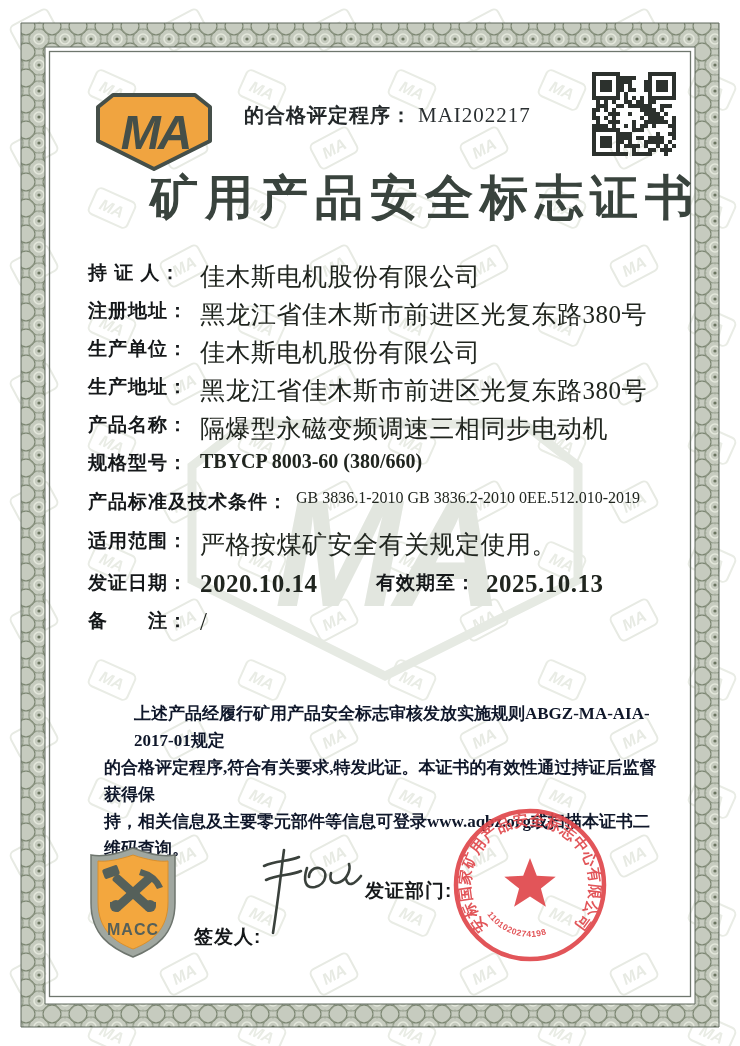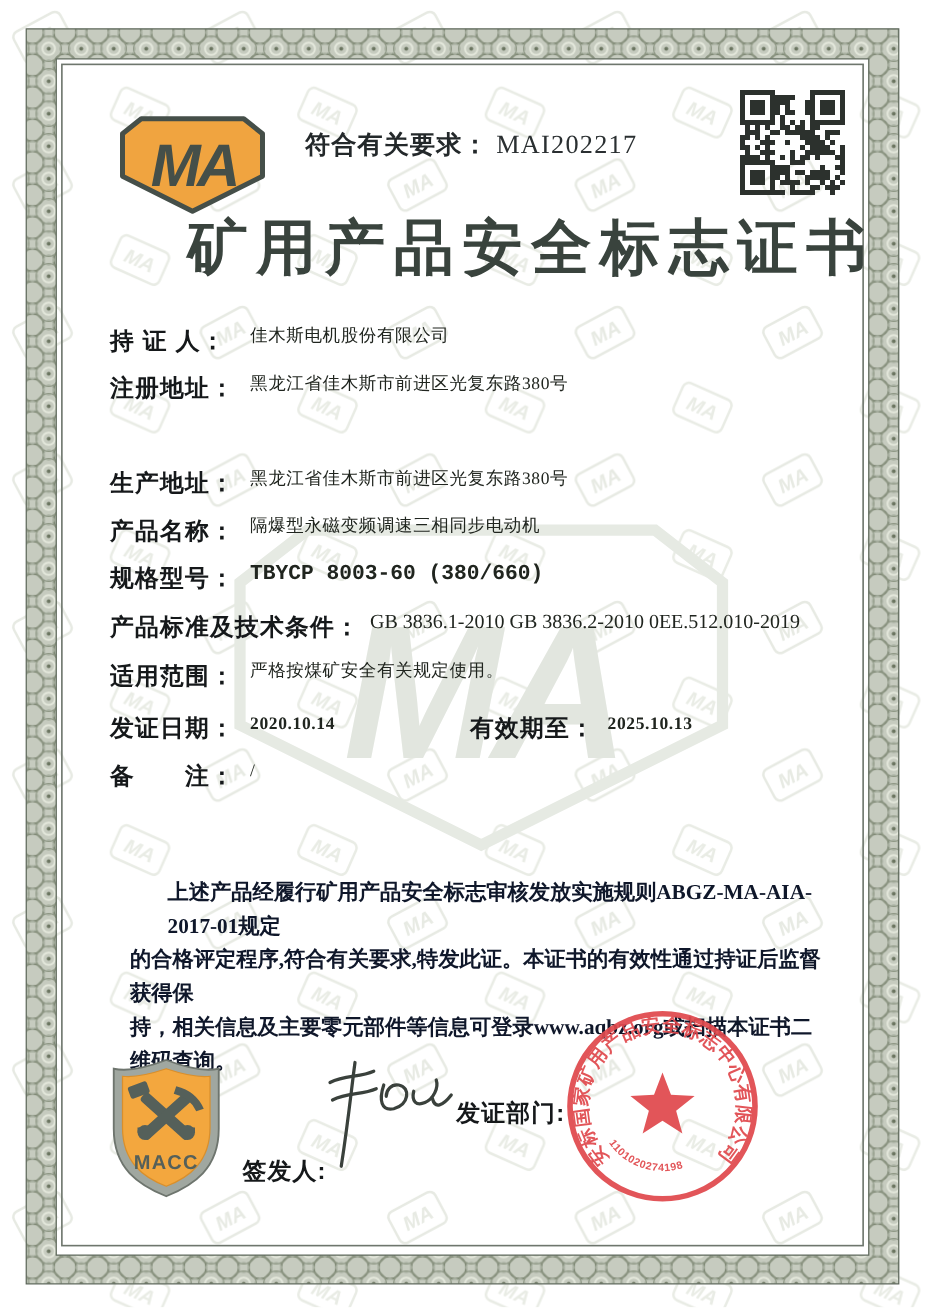--- a/index.html
+++ b/index.html
@@ -11,22 +11,22 @@
   #certline{left:244px;top:102px;white-space:nowrap;}
   #certline .cl-label{font-weight:bold;font-size:20px;color:#23282a;letter-spacing:1px;}
   #certline .cl-value{font-family:"Liberation Serif","DejaVu Serif",serif;font-size:21px;color:#2a2f31;margin-left:6px;letter-spacing:1px;}
   #title{left:40px;top:166px;width:660px;text-align:right;
          font-family:"Liberation Serif","DejaVu Serif",serif;font-weight:bold;
          font-size:48px;letter-spacing:7px;color:#39433d;}
   
   .row{position:absolute;left:88px;white-space:nowrap;}
   .lbl{display:inline-block;font-weight:bold;font-size:19px;color:#15181a;letter-spacing:1px;vertical-align:top;}
   .short .lbl{width:112px;}
-  .val{font-family:"Liberation Serif","DejaVu Serif",serif;font-size:14px;color:#20251f;letter-spacing:0.5px;}
-  .val-model{font-family:Liberation Mono, monospace;font-weight:bold;font-size:17px;letter-spacing:0;text-align:right;}
+  .val{font-family:"Liberation Serif","DejaVu Serif",serif;font-size:25px;color:#20251f;letter-spacing:0.5px;}
+  .val-model{font-family:Liberation Serif, serif;font-weight:bold;font-size:20px;letter-spacing:0;text-align:right;}
   .val-std{font-size:16px;letter-spacing:0;margin-left:8px;}
   .val-date{font-weight:600;}
   .w176{display:inline-block;width:176px;}
   
   #statement{left:104px;top:700px;width:556px;
              font-family:"Liberation Serif","DejaVu Serif",serif;font-weight:600;
              font-size:17px;line-height:27px;color:#0f172a;}
   #statement .indent{padding-left:30px;}
   
   .foot-label{font-weight:bold;font-size:19px;color:#15181a;letter-spacing:1px;}
@@ -85,21 +85,21 @@
     <polygon points="12,58 66,16 344,16 398,58 398,172 205,268 12,172" fill="none" stroke="#e6eae3" stroke-width="9"></polygon>
     <text x="205" y="198" font-size="152" font-weight="bold" font-style="italic" text-anchor="middle" letter-spacing="-8" fill="#e2e6df">MA</text>
   </svg>
 
   <svg id="ma-logo" class="abs" width="120" height="82" viewBox="0 0 120 82">
     <polygon points="4,16 19,4 101,4 116,16 116,50 60,78 4,50" fill="#f0a440" stroke="#454f49" stroke-width="4" stroke-linejoin="round"></polygon>
     <text x="61" y="58" font-size="48" font-weight="bold" font-style="italic" text-anchor="middle" letter-spacing="-3" fill="#454f49">MA</text>
   </svg>
 
   <div id="certline" class="abs">
-    <span class="cl-label">符合有关要求：</span><span class="cl-value">MAI202217</span>
+    <span class="cl-label">的合格评定程序：</span><span class="cl-value">MAI202217</span>
   </div>
 
   <svg id="qr" class="abs" width="84" height="84">
       <rect x="0" y="0" width="4" height="4" fill="#2c312d"></rect>
       <rect x="4" y="0" width="4" height="4" fill="#2c312d"></rect>
       <rect x="8" y="0" width="4" height="4" fill="#2c312d"></rect>
       <rect x="12" y="0" width="4" height="4" fill="#2c312d"></rect>
       <rect x="16" y="0" width="4" height="4" fill="#2c312d"></rect>
       <rect x="20" y="0" width="4" height="4" fill="#2c312d"></rect>
       <rect x="24" y="0" width="4" height="4" fill="#2c312d"></rect>
@@ -343,20 +343,23 @@
     </svg>
 
   <div id="title" class="abs">矿用产品安全标志证书</div>
 
   <div class="row short" style="top:260px">
     <span class="lbl">持 证 人：</span><span class="val">佳木斯电机股份有限公司</span>
   </div>
   <div class="row short" style="top:298px">
     <span class="lbl">注册地址：</span><span class="val">黑龙江省佳木斯市前进区光复东路380号</span>
   </div>
+  <div class="row short" style="top:336px">
+    <span class="lbl">生产单位：</span><span class="val">佳木斯电机股份有限公司</span>
+  </div>
   <div class="row short" style="top:374px">
     <span class="lbl">生产地址：</span><span class="val">黑龙江省佳木斯市前进区光复东路380号</span>
   </div>
   <div class="row short" style="top:412px">
     <span class="lbl">产品名称：</span><span class="val">隔爆型永磁变频调速三相同步电动机</span>
   </div>
   <div class="row short" style="top:450px">
     <span class="lbl">规格型号：</span><span class="val val-model">TBYCP 8003-60 (380/660)</span>
   </div>
   <div class="row" style="top:489px">

